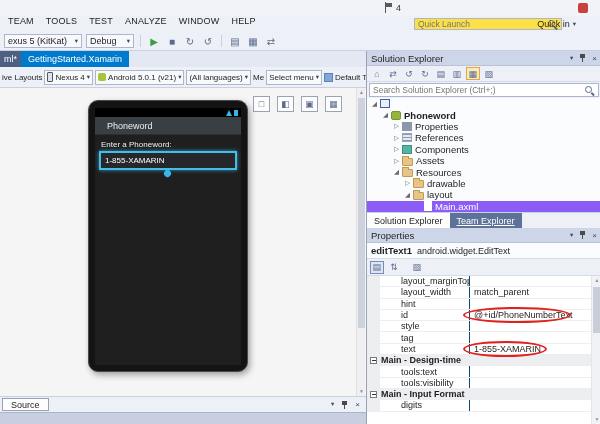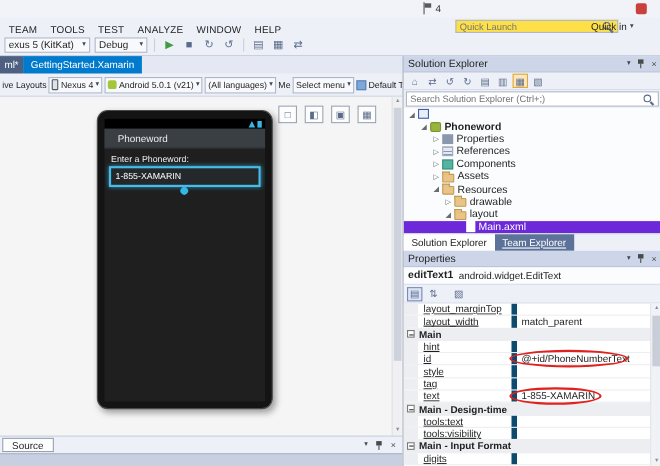--- a/index.html
+++ b/index.html
@@ -18,21 +18,21 @@
   .qinput { border:none; outline:none; background:transparent; flex:1; font-size:8.5px; color:#6D7789;
             font-family:"Liberation Sans", sans-serif; min-width:0; }
   .mag { position:relative; width:11px; height:11px; display:inline-block; flex:none; }
   .mag::before { content:""; position:absolute; left:1px; top:1px; width:5px; height:5px;
                  border:1.4px solid #5A6B8C; border-radius:50%; }
   .mag::after { content:""; position:absolute; left:7.5px; top:7.5px; width:3.5px; height:1.6px;
                 background:#5A6B8C; transform:rotate(45deg); transform-origin:0 0; }
   .feedback { position:absolute; left:578px; top:3px; width:10px; height:10px; background:#C8413A; border-radius:2px; }
 
   
-  .menubar { position:absolute; left:2px; top:16px; width:598px; height:16px; display:flex; align-items:flex-end; }
+  .menubar { position:absolute; left:2px; top:16px; width:598px; height:16px; display:flex; align-items:flex-start; }
   .menu-item { padding:0 6px; font-size:9px; letter-spacing:.2px; cursor:default; }
   .signin { position:absolute; right:24px; top:0; height:16px; display:flex; align-items:center; gap:3px; font-size:9px; }
   .chev { font-size:6.5px; color:#3E4758; line-height:1; }
 
   
   .toolbar { position:absolute; left:0; top:32px; width:600px; height:19px; background:#EDF0F7;
              border-bottom:1px solid #C9D0DF; display:flex; align-items:center; gap:4px; padding:0 4px; }
   .combo { height:14px; background:#F8F9FC; border:1px solid #AEB7C9; display:flex; align-items:center;
            font-size:9px; padding:0 3px; gap:3px; white-space:nowrap; }
   .tb-sep { width:1px; height:12px; background:#C9D0DF; margin:0 2px; }
@@ -107,21 +107,21 @@
                 border-bottom:1px solid #D5DBE8; background:#EDF0F7; }
   .mini-icon { width:14px; height:13px; font-size:9px; color:#5A6B8C; display:flex; align-items:center;
                justify-content:center; }
   .mini-icon.hl { background:#FCE8BD; border:1px solid #E0A93E; }
   .mini-icon.sel { background:#DCE4F5; border:1px solid #7A8BB5; }
   .mini-icon.gap { margin-left:6px; }
   .se-search { height:16px; padding:1px 2px; background:#EDF0F7; }
   .se-search-box { height:14px; background:#fff; border:1px solid #AEB7C9; display:flex; align-items:center; padding:0 3px; }
   .se-tree { height:114px; background:#FBFCFE; overflow:hidden; }
   .trow { height:11.4px; display:flex; align-items:center; font-size:9.5px; white-space:nowrap; }
-  .trow.sel { background:#6d28d9; color:#fff; }
+  .trow.sel { background:#8b5cf6; color:#fff; }
   .texp { width:9px; font-size:6.5px; color:#6B6B6B; text-align:center; flex:none; }
   .trow.sel .texp { color:#fff; }
   .tlabel.b { font-weight:bold; }
   .ti { flex:none; margin:0 3px 0 1px; width:10px; height:9px; position:relative; display:inline-block; }
   .ti.sol { border:1px solid #3F5FA8; background:#E9EEF9; }
   .ti.proj { background:#99B43C; border:1px solid #7A9330; border-radius:2px; }
   .ti.propsi { background:#8B98AC; }
   .ti.refs { background:repeating-linear-gradient(0deg,#8B98AC 0 1px,#E4E9F2 1px 3px); border:1px solid #9AA5B8; }
   .ti.comp { background:#53B5A0; border:1px solid #3E8F7E; }
   .ti.folder { width:11px; height:8px; background:#E8C586; border:1px solid #C19A55; border-radius:1px; margin-top:2px; }
@@ -138,22 +138,22 @@
   .props-obj { height:16px; background:#FBFCFE; border-bottom:1px solid #D5DBE8; display:flex;
                align-items:center; gap:5px; padding:0 4px; white-space:nowrap; }
   .obj-name { font-weight:bold; font-size:9.5px; }
   .obj-type { font-size:9px; }
   .props-toolbar { height:17px; display:flex; align-items:center; gap:3px; padding:0 3px;
                    border-bottom:1px solid #D5DBE8; background:#EDF0F7; }
   .grid { position:relative; height:148px; background:#fff; overflow:hidden; }
   .grow { height:11.3px; display:flex; align-items:stretch; border-bottom:1px solid #EEEEF1;
           font-size:9px; padding-right:10px; }
   .ggut { width:13px; background:#EDEEF2; flex:none; }
-  .gname { width:90px; flex:none; padding-left:5px; display:flex; align-items:center;
-           border-right:5px solid #0c4a6e; white-space:nowrap; overflow:hidden;text-decoration:underline; }
+  .gname { width:90px; flex:none; padding-left:21px; display:flex; align-items:center;
+           border-right:1px solid #0c4a6e; white-space:nowrap; overflow:hidden; }
   .gval { flex:1; padding-left:4px; display:flex; align-items:center; position:relative; white-space:nowrap; }
   .grow.cat { background:#EDEEF2; font-weight:bold; align-items:center; }
   .minusbox { width:7px; height:7px; border:1px solid #7A7A7A; background:#fff; margin:0 4px 0 3px;
               flex:none; position:relative; }
   .minusbox::before { content:""; position:absolute; left:1px; top:2.5px; width:3.5px; height:1px; background:#333; }
   .ellipse { position:absolute; top:-3px; height:16px; border:2px solid #E0211E; border-radius:50%;
              pointer-events:none; z-index:5; }
   .ellipse.idw { left:-7px; width:108px; }
   .ellipse.txw { left:-7px; width:84px; }
   .grid-scroll { position:absolute; right:0; top:0; width:10px; height:148px; background:#F1F2F5;
@@ -402,24 +402,20 @@
             <span></span>
           </div>
         </div>
         <div class="grow">
           <span class="ggut"></span>
           <span class="gname">layout_width</span>
           <div class="gval">
             <span>match_parent</span>
           </div>
         </div>
-        <div class="grow cat">
-          <span class="minusbox"></span>
-          <span>Main</span>
-        </div>
         <div class="grow">
           <span class="ggut"></span>
           <span class="gname">hint</span>
           <div class="gval">
             <span></span>
           </div>
         </div>
         <div class="grow">
           <span class="ggut"></span>
           <span class="gname">id</span>

